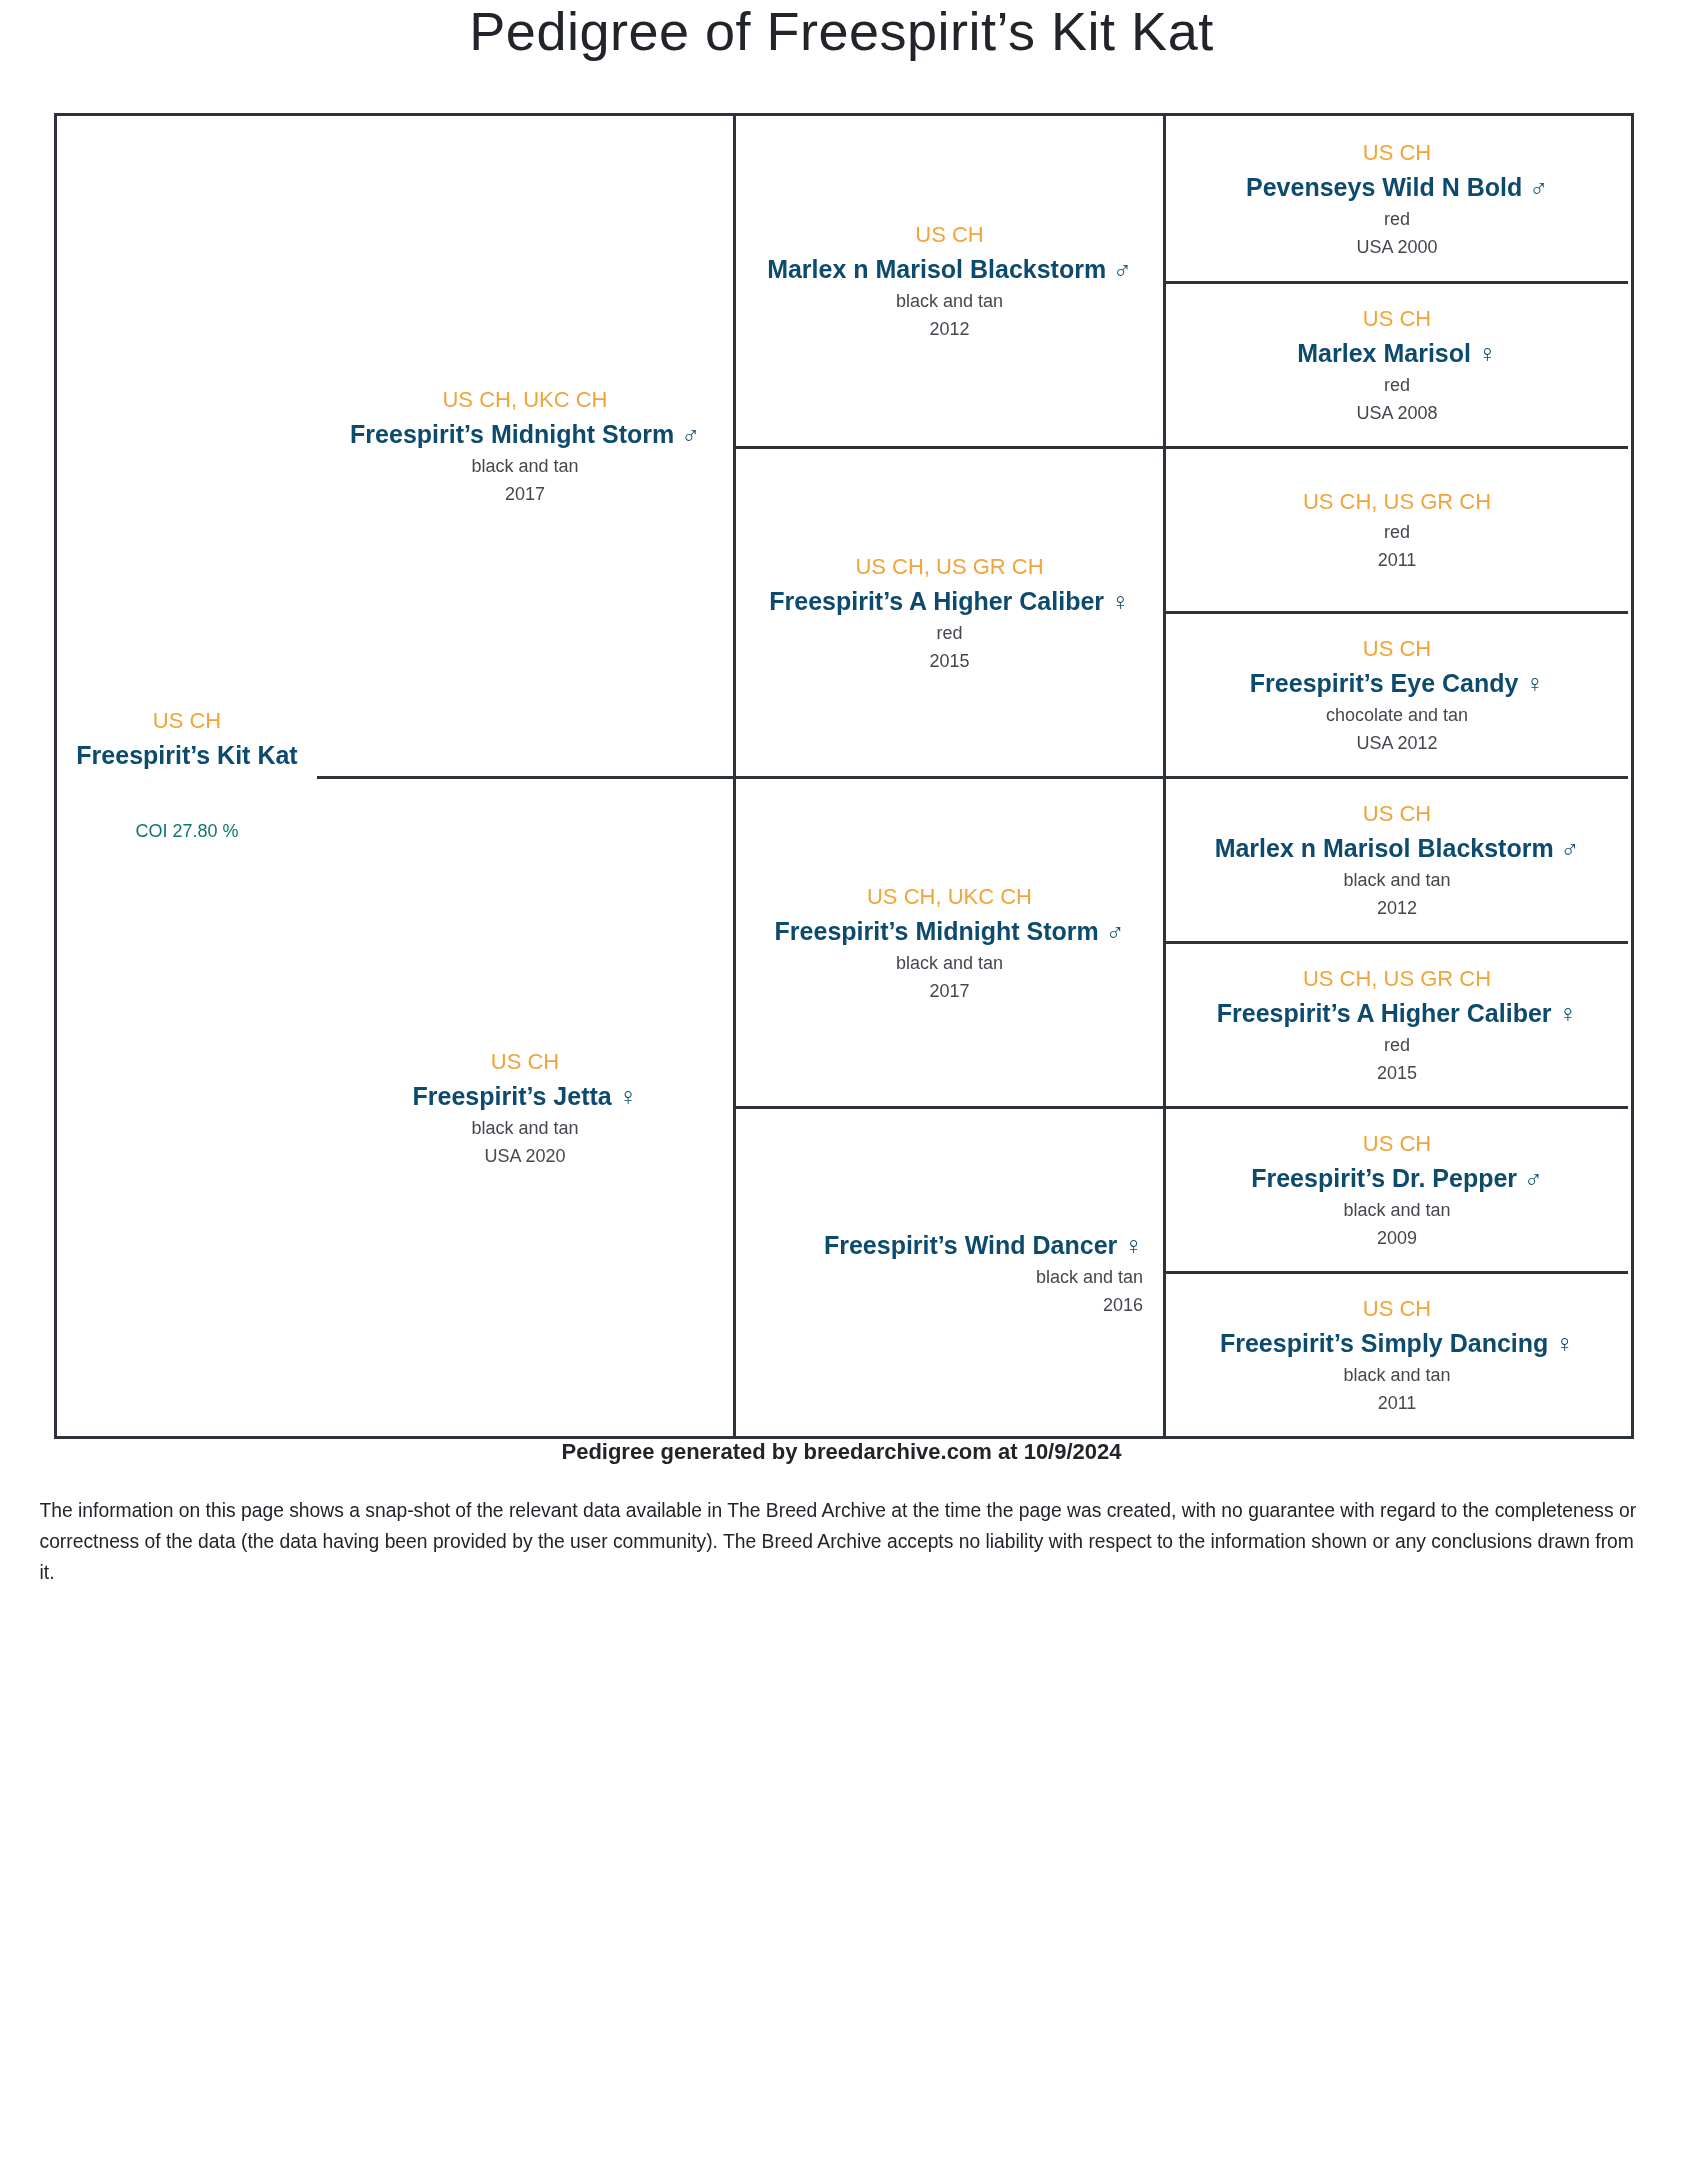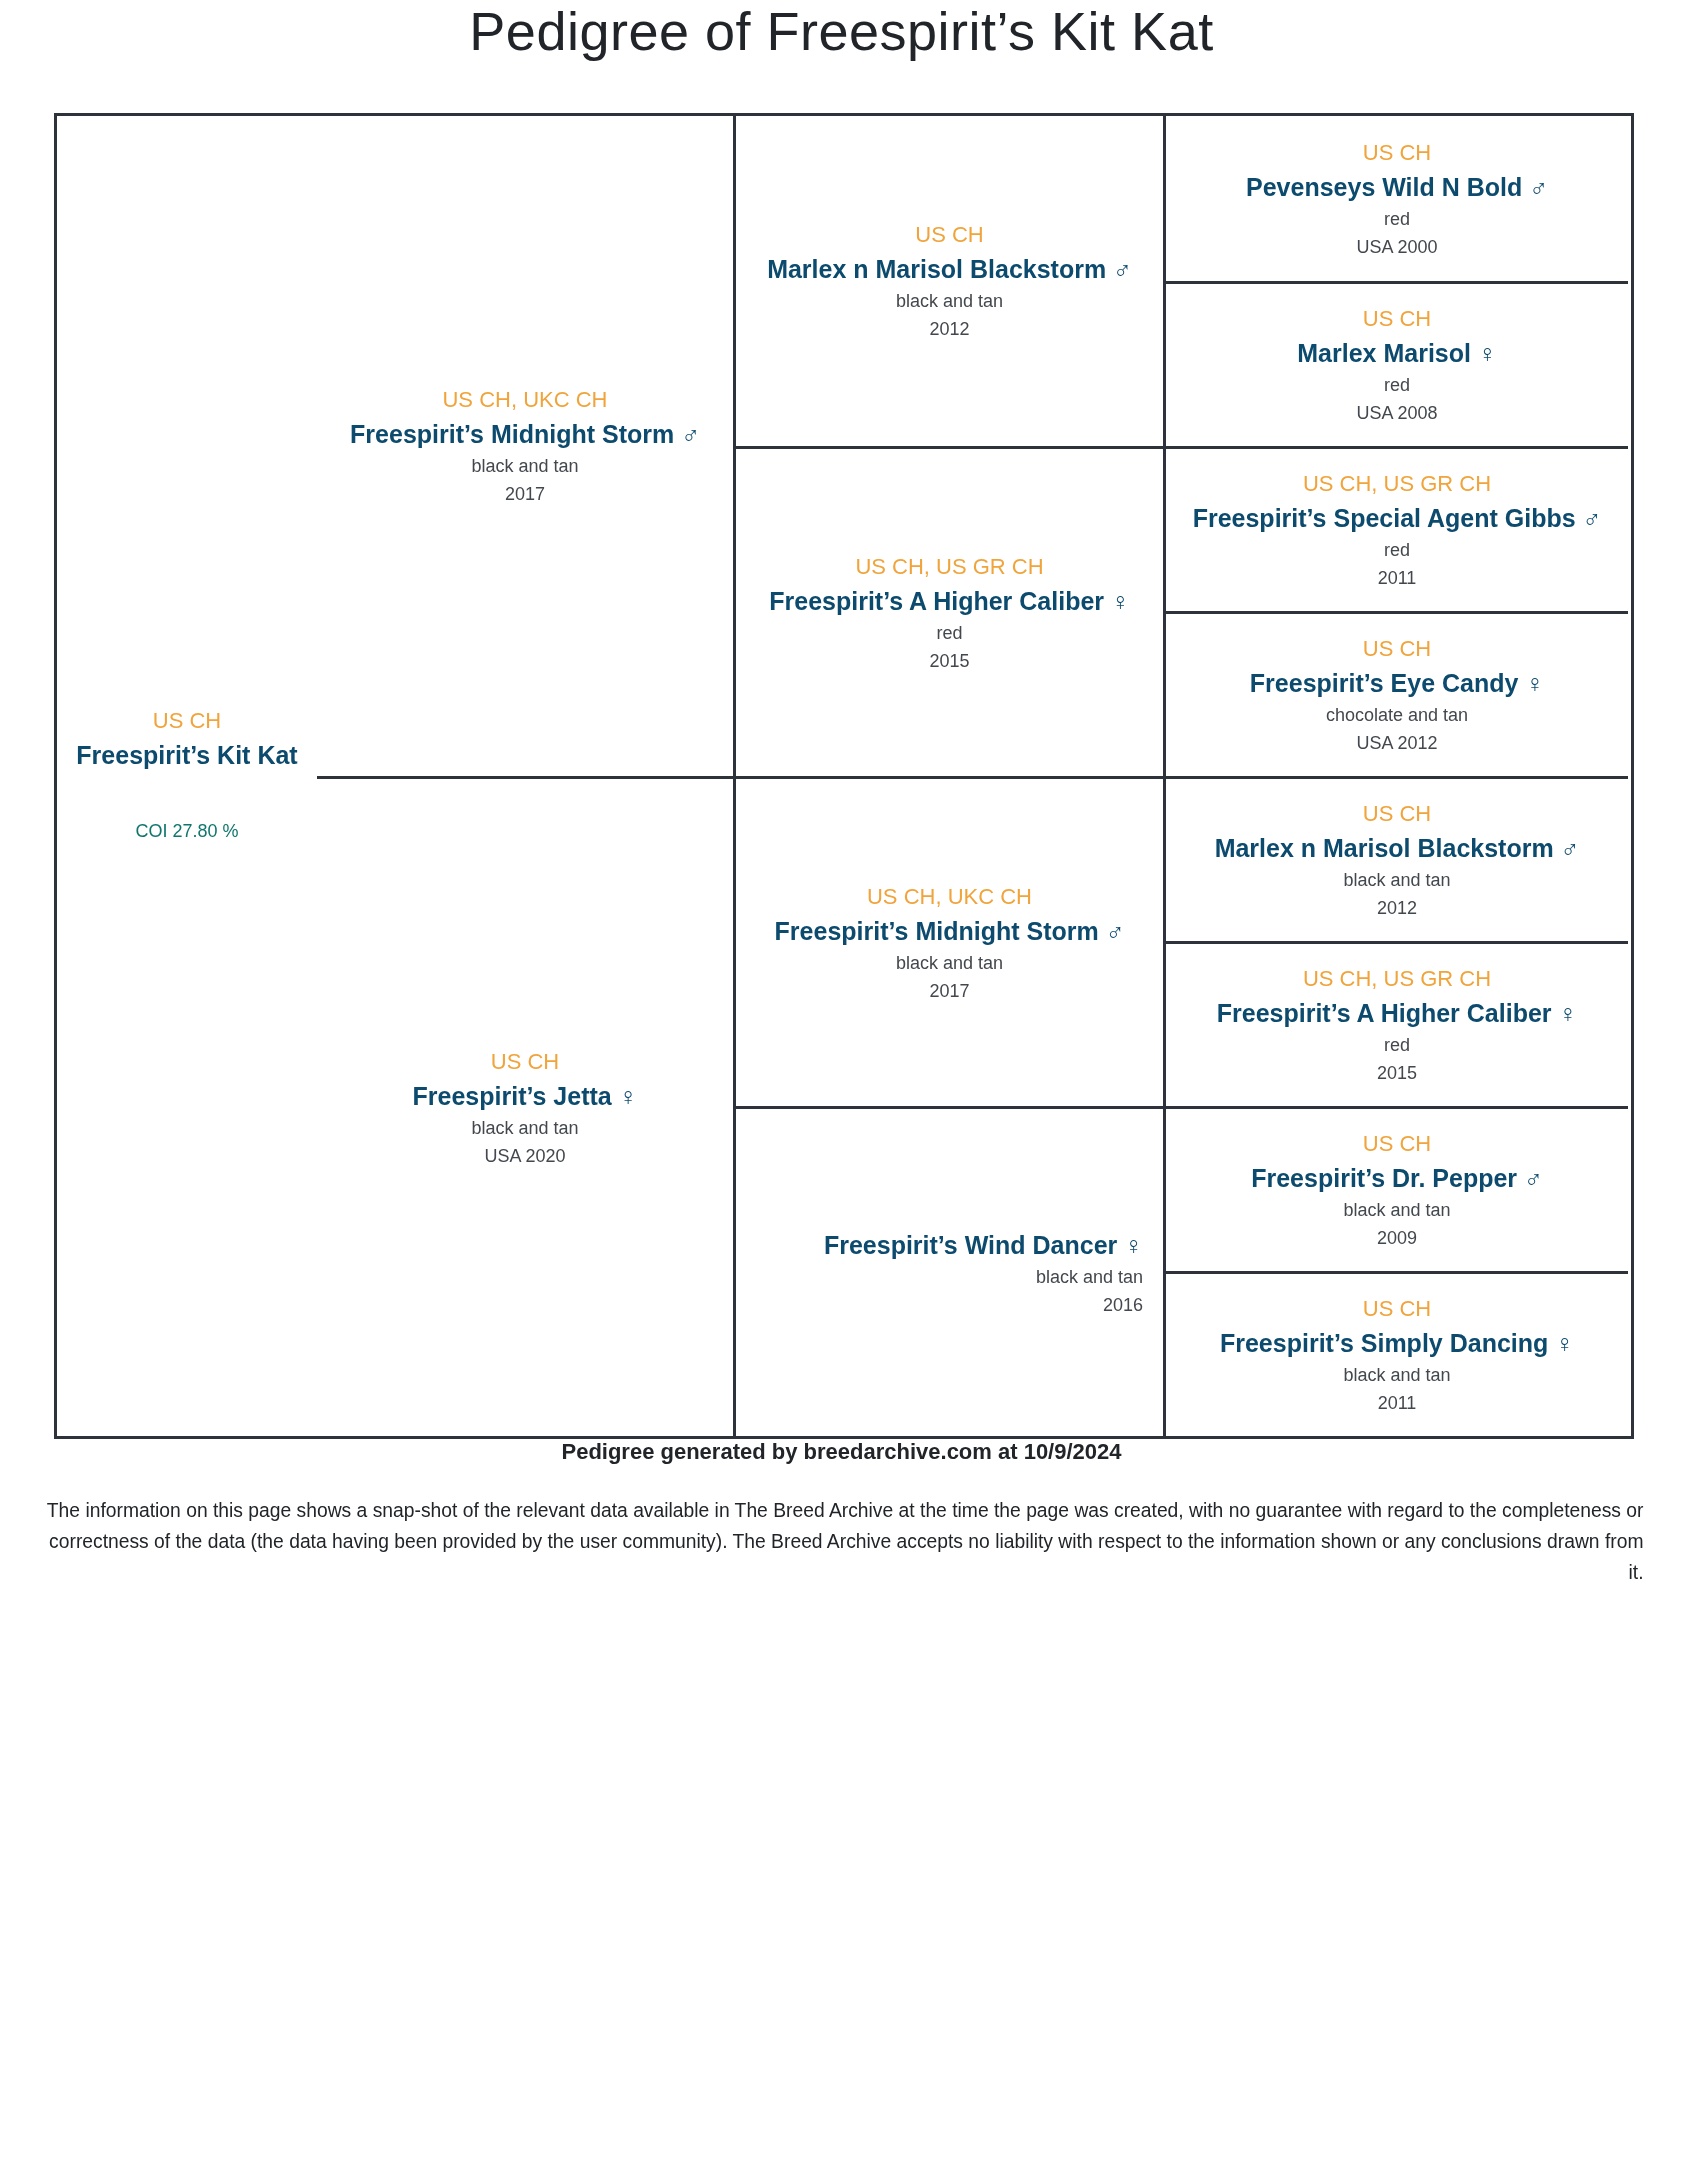--- a/index.html
+++ b/index.html
@@ -80,21 +80,21 @@
   }
   .footer-generated {
     text-align: center;
     font-size: 22px;
     font-weight: 700;
     color: #212529;
   }
   .disclaimer {
     width: 1604px;
     margin: 30px auto 0 auto;
-    text-align: right;
+    text-align: left;
     font-size: 19.3px;
     line-height: 31px;
     color: #212529;
   }
 </style>
 </head>
 <body>
 
 <h1 class="page-title">Pedigree of Freespirit’s Kit Kat</h1>
 
@@ -157,21 +157,20 @@
 
   <div class="cell c-ggp1 b-left b-top">
     <div class="dog-titles">US CH</div>
     <div class="dog-name"><span>Marlex Marisol</span> <span class="gender">♀</span></div>
     <div class="dog-detail">red</div>
     <div class="dog-detail">USA 2008</div>
   </div>
 
   <div class="cell c-ggp2 b-left b-top">
     <div class="dog-titles">US CH, US GR CH</div>
-    <div class="dog-name"><span>Freespirit’s Special Agent Gibbs</span> <span class="gender">♂</span></div>
     <div class="dog-detail">red</div>
     <div class="dog-detail">2011</div>
   </div>
 
   <div class="cell c-ggp3 b-left b-top">
     <div class="dog-titles">US CH</div>
     <div class="dog-name"><span>Freespirit’s Eye Candy</span> <span class="gender">♀</span></div>
     <div class="dog-detail">chocolate and tan</div>
     <div class="dog-detail">USA 2012</div>
   </div>

